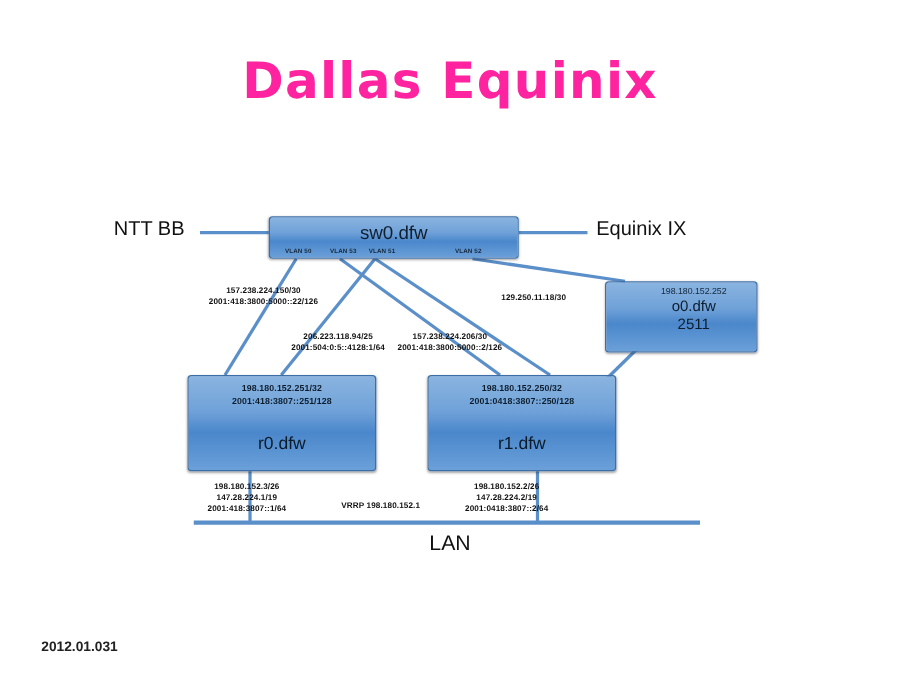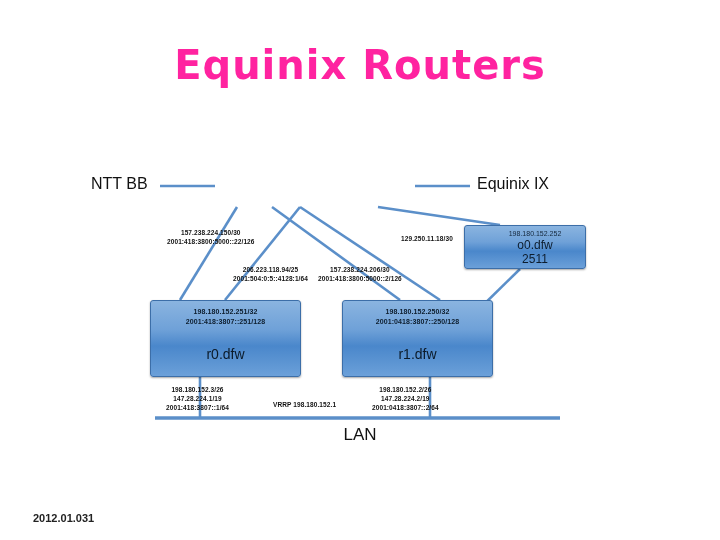--- a/index.html
+++ b/index.html
@@ -84,24 +84,24 @@
     position: absolute;
     font-size: 5px;
     font-weight: bold;
     color: #16273a;
     white-space: nowrap;
     letter-spacing: 0.1px;
   }
 
   
   #o0-node {
-    left: 464px;
+    left: 484px;
     top: 225px;
     width: 122px;
-    height: 44px;
+    height: 57px;
     padding-top: 3px;
     padding-left: 20px;
   }
   #o0-node .ip {
     font-size: 7px;
     color: #14273c;
     line-height: 9px;
   }
   #o0-node .nm {
     font-size: 12px;
@@ -188,21 +188,21 @@
     font-size: 11px;
     color: #222222;
     font-weight: bold;
   }
 </style>
 </head>
 <body>
 
 <div id="slide">
 
-  <div class="title">Equinix Routers</div>
+  <div class="title">Dallas Equinix</div>
 
   <svg id="links" viewBox="0 0 720 540" xmlns="http://www.w3.org/2000/svg">
     <g stroke="#5b8fc9" stroke-width="2.6" fill="none" stroke-linecap="butt">
 
       <line x1="160" y1="186" x2="215" y2="186"></line>
 
       <line x1="415" y1="186" x2="470" y2="186"></line>
 
       <line x1="237" y1="207" x2="180" y2="300"></line>
 
@@ -221,20 +221,29 @@
       <line x1="155" y1="418" x2="560" y2="418" stroke="#5b8fc9" stroke-width="3.4"></line>
       <line x1="200" y1="377" x2="200" y2="418" stroke="#5b8fc9" stroke-width="2.6"></line>
       <line x1="430" y1="377" x2="430" y2="418" stroke="#5b8fc9" stroke-width="2.6"></line>
     </g>
   </svg>
 
   <div class="edge-label" id="lbl-ntt">NTT BB</div>
   <div class="edge-label" id="lbl-eqx">Equinix IX</div>
   <div class="edge-label" id="lbl-lan">LAN</div>
 
+  <div class="node" id="sw-node">
+    <div class="sw-name">sw0.dfw</div>
+    <div class="vlan-row">
+      <span class="vlan" style="left:12px;">VLAN 50</span>
+      <span class="vlan" style="left:48px;">VLAN 53</span>
+      <span class="vlan" style="left:79px;">VLAN 51</span>
+      <span class="vlan" style="left:148px;">VLAN 52</span>
+    </div>
+  </div>
 
   <div class="node" id="o0-node">
     <div class="ip">198.180.152.252</div>
     <div class="nm">o0.dfw</div>
     <div class="mdl">2511</div>
   </div>
 
   <div class="node router" id="r0-node">
     <div class="ip">198.180.152.251/32</div>
     <div class="ip">2001:418:3807::251/128</div>

